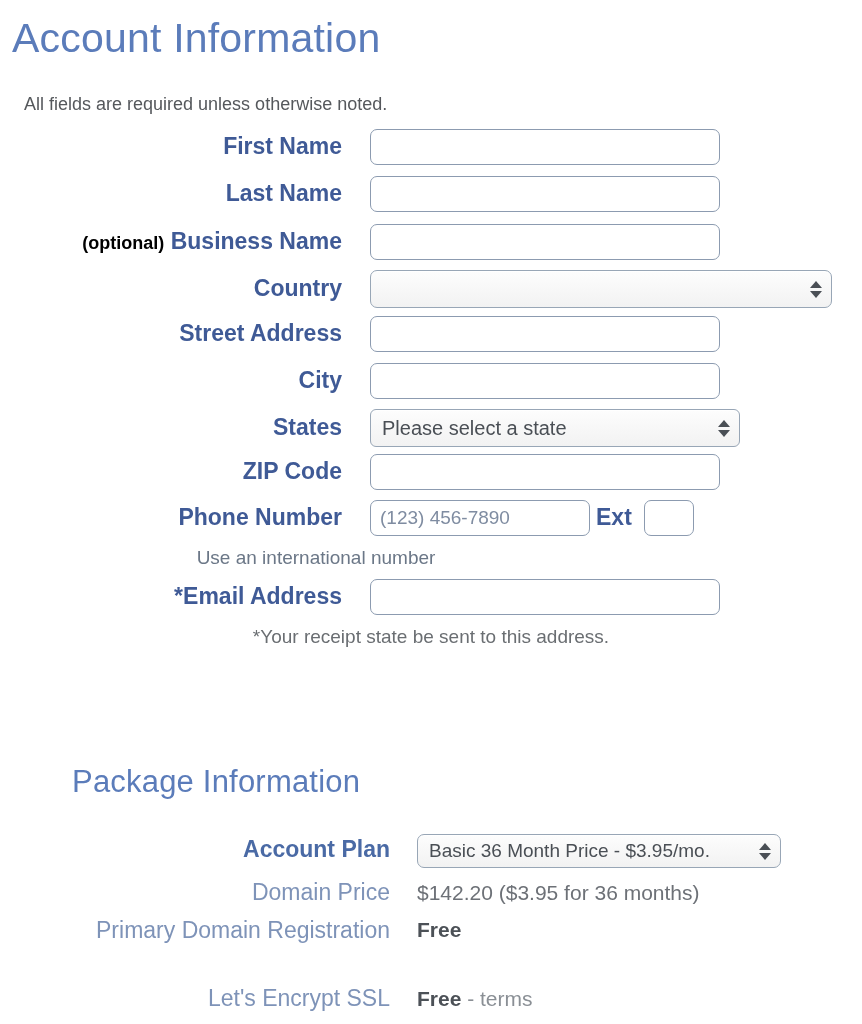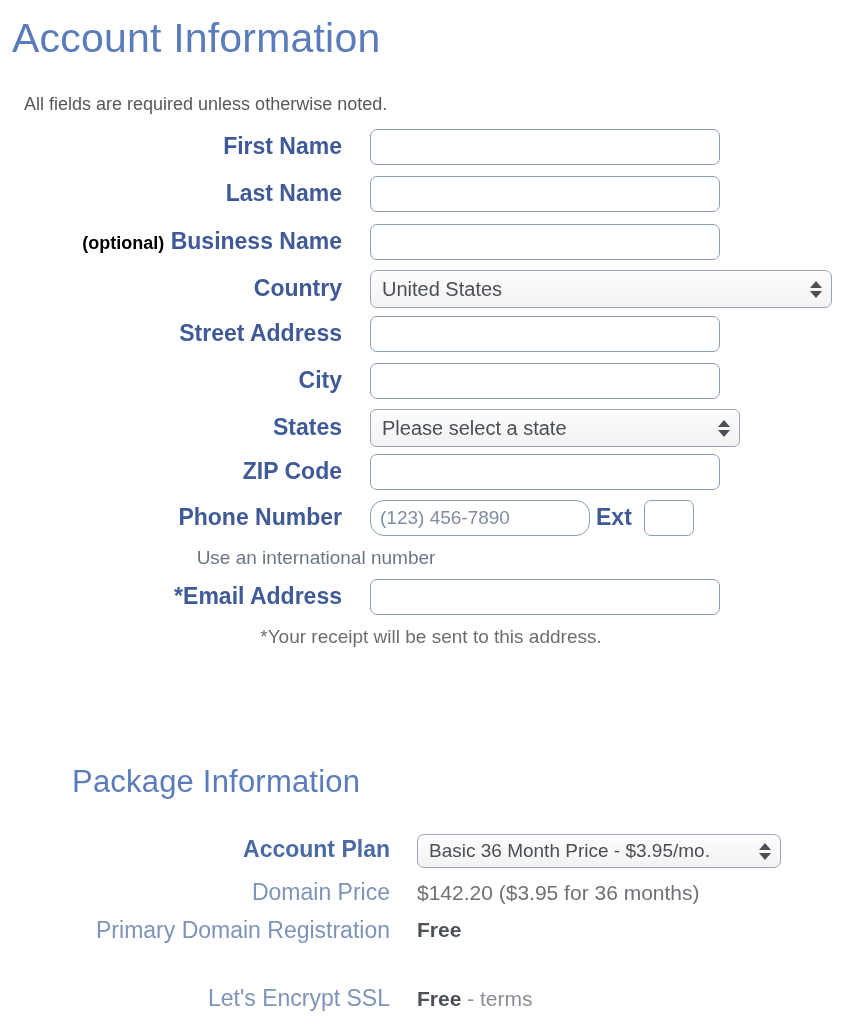--- a/index.html
+++ b/index.html
@@ -130,21 +130,21 @@
     display: block;
     width: 0;
     height: 0;
     border-left: 6px solid transparent;
     border-right: 6px solid transparent;
   }
   .stepper i.up   { border-bottom: 7px solid #4a4f55; }
   .stepper i.down { border-top: 7px solid #4a4f55; }
 
   
-  #phone-input { left: 370px; width: 220px; border-radius: 14px; }
+  #phone-input { left: 370px; width: 220px; }
   #ext-label {
     position: absolute;
     left: 596px;
     top: 0;
     line-height: 40px;
     font-size: 23px;
     font-weight: 700;
     color: #3f5a96;
   }
   #ext-input {
@@ -238,21 +238,20 @@
   <div class="row-label">
     <span class="optional">(optional)</span>
     <span>Business Name</span>
   </div>
   <input class="text-input" type="text" placeholder="" style="">
 </div>
 
 <div class="form-row" style="top:268px">
   <div class="row-label">Country</div>
   <div class="select-wrap" style="left:370px; width:462px;">
-    <span class="sel-text">United States</span>
     <span class="stepper">
         <i class="up"></i>
         <i class="down"></i>
       </span>
   </div>
 </div>
 
 <div class="form-row" style="top:313px">
   <div class="row-label">Street Address</div>
   <input class="text-input" type="text" placeholder="" style="">
@@ -286,21 +285,21 @@
   <input id="ext-input" type="text" placeholder="" style="">
 </div>
 
 <div class="helper" id="intl-note">Use an international number</div>
 
 <div class="form-row" style="top:576px">
   <div class="row-label">*Email Address</div>
   <input class="text-input" type="text" placeholder="" style="">
 </div>
 
-<div class="helper" id="receipt-note">*Your receipt will be sent to this address.</div>
+<div class="helper" id="receipt-note">*Your receipt state be sent to this address.</div>
 
 <div class="section-title" id="package-title">Package Information</div>
 
 <div class="pkg-row" style="top:833px">
   <div class="pkg-label strong">Account Plan</div>
   <div class="select-wrap" id="plan-select" style="top:1px; height:34px;">
     <span class="sel-text" style="line-height:32px;">Basic 36 Month Price - $3.95/mo.</span>
     <span class="stepper">
         <i class="up"></i>
         <i class="down"></i>

